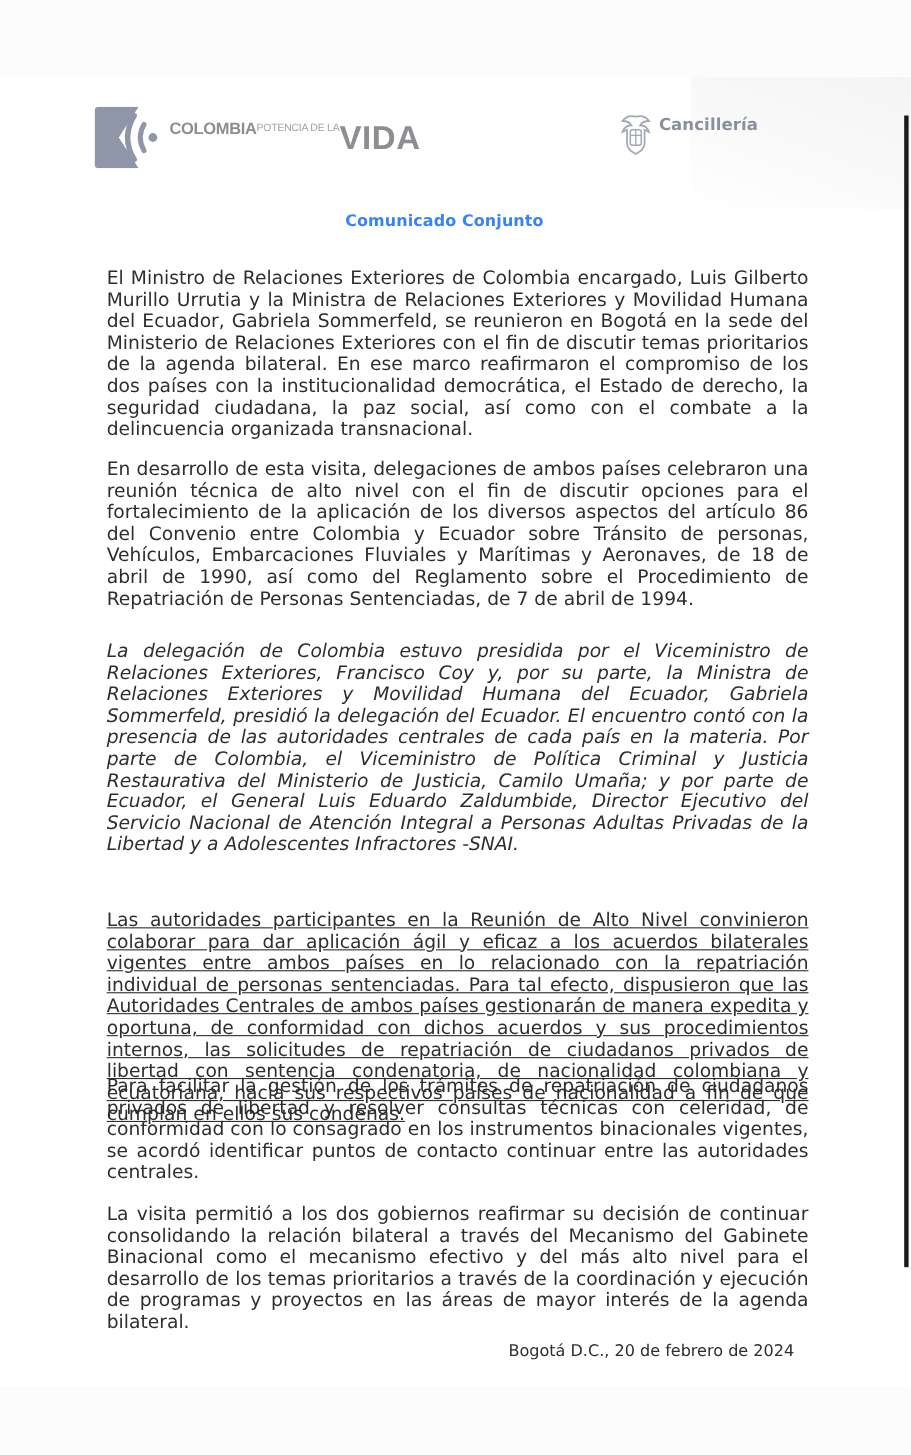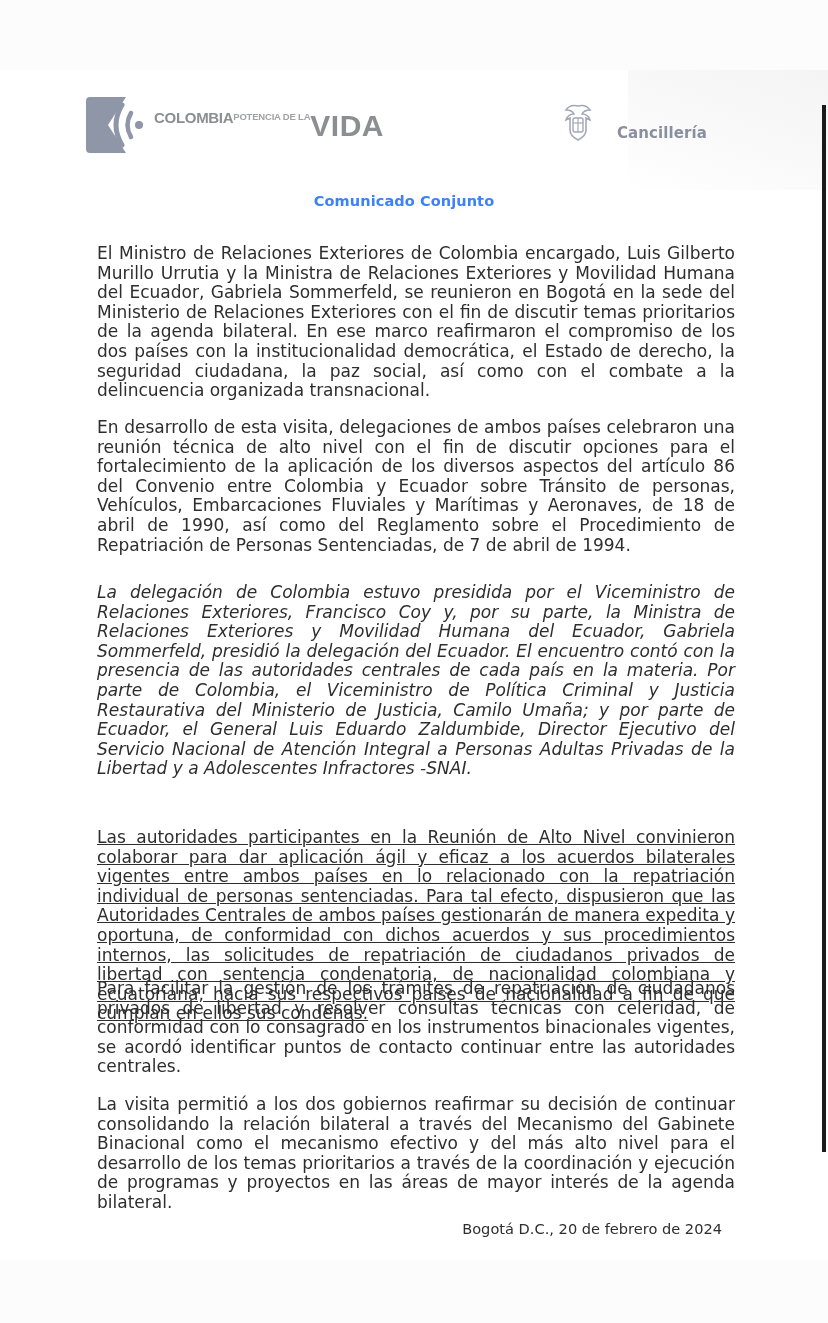--- a/index.html
+++ b/index.html
@@ -65,36 +65,35 @@
     font-size: 15px;
     font-weight: bold;
     letter-spacing: -0.3px;
     color: #8d8e92;
   }
   .logo-colombia .w2 {
     font-size: 9.5px;
     letter-spacing: -0.2px;
     color: #a1a2a6;
     margin-top: 2px;
-    font-weight: bold;
   }
   .logo-colombia .w3 {
     font-size: 30px;
     font-weight: bold;
     letter-spacing: 0.5px;
     color: #8d8e92;
     margin-top: 1px;
   }
   .logo-cancilleria {
     position: absolute;
     left: 562px;
     top: 104px;
     display: flex;
-    align-items: flex-end;
-    gap: 23px;
+    align-items: flex-start;
+    gap: 5px;
   }
   .logo-cancilleria .crest {
     width: 32px;
     height: 38px;
   }
   .logo-cancilleria .name {
     font-family: "DejaVu Sans", sans-serif;
     font-weight: bold;
     font-size: 15px;
     color: #8a8fa0;

